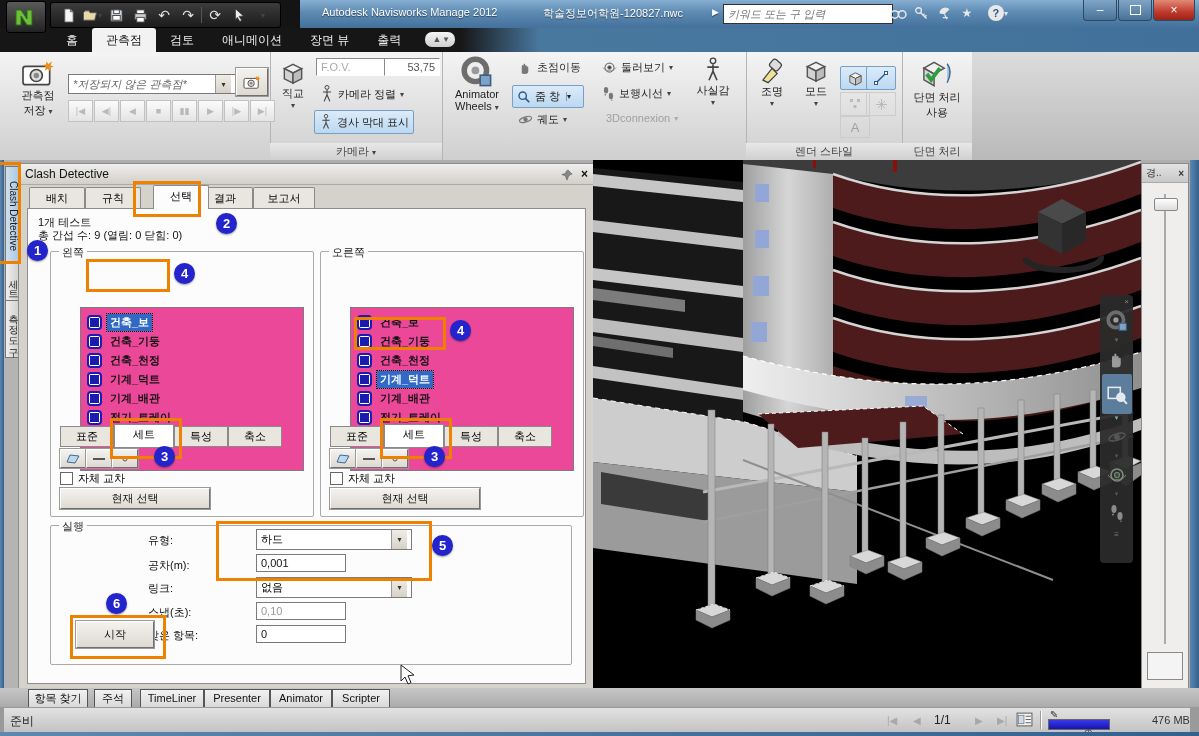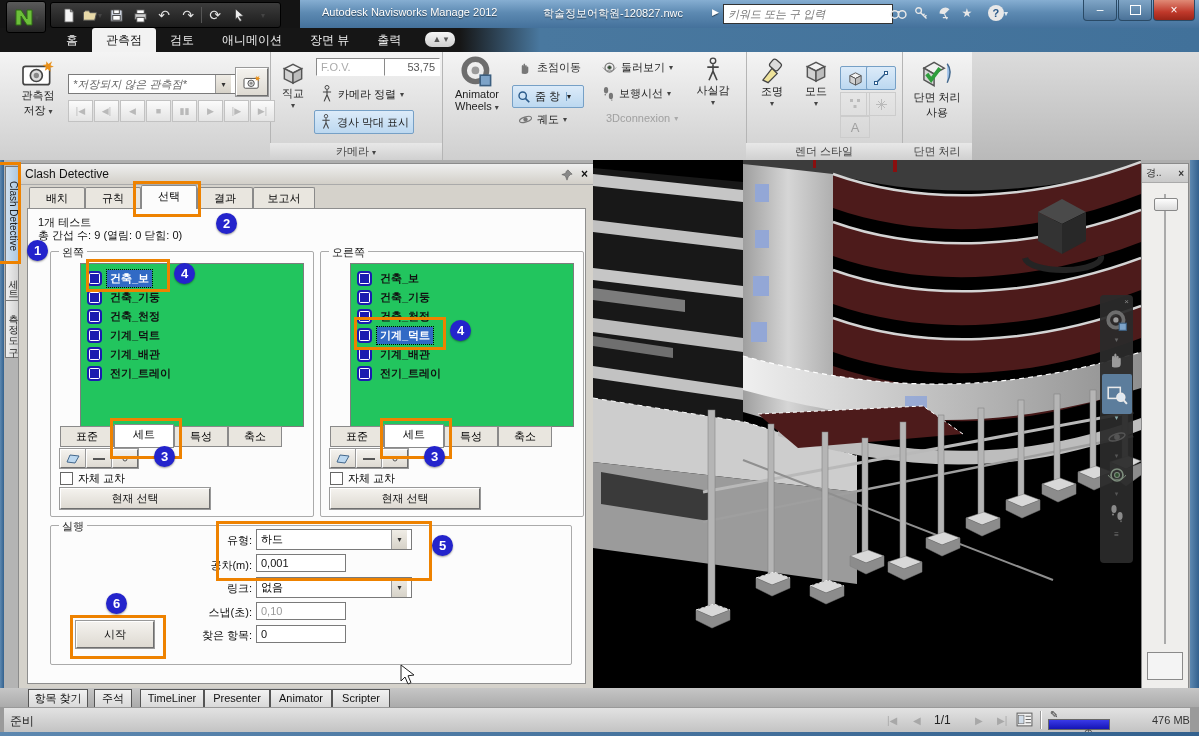--- a/index.html
+++ b/index.html
@@ -57,36 +57,36 @@
   
   .clash{position:absolute;left:18px;top:3px;width:575px;height:525px;background:#d5d2cb;border:1px solid #8b8b8b;font-size:11px;}
   .clash-hd{position:absolute;left:0;top:0;right:0;height:20px;background:linear-gradient(#efefef,#d2cfc8);
     border-bottom:1px solid #aaa;display:flex;align-items:center;padding:0 6px;font-size:12px;color:#111;}
   .ctab{position:absolute;top:23px;height:21px;background:#e9e6df;border:1px solid #8a8a8a;border-bottom:none;
     text-align:center;line-height:21px;font-size:11px;border-radius:2px 2px 0 0;}
   .ctab.active{background:#fcfcfc;height:23px;top:21px;z-index:3;}
   .ccontent{position:absolute;left:8px;top:44px;width:557px;height:474px;background:#fcfcfc;border:1px solid #8e8e8e;}
   .gbox{position:absolute;border:1px solid #aaa;border-radius:2px;}
   .gbox .legend{position:absolute;top:-7px;left:8px;background:#fcfcfc;padding:0 3px;font-size:11px;color:#222;}
-  .lbox{position:absolute;background:#22c55e;border:1px solid #7d7d7d;overflow:hidden;}
+  .lbox{position:absolute;background:#ec4899;border:1px solid #7d7d7d;overflow:hidden;margin-top:44px;}
   .li{position:absolute;left:6px;height:18px;display:flex;align-items:center;gap:5px;font-weight:bold;color:#111;}
   .li-ico{width:11px;height:11px;border:2px solid #1b1bb0;border-radius:4px;background:#fff;position:relative;flex:0 0 auto;}
   .li-ico::after{content:"";position:absolute;inset:1px;background:#1b1bb0;}
   .li .lbl{padding:1px 3px;}
   .li.sel .lbl{background:#316ac5;color:#fff;outline:1px dotted #000;}
   .ltab{position:absolute;height:19px;background:#e9e6df;border:1px solid #8a8a8a;text-align:center;line-height:19px;font-size:11px;}
   .ltab.active{background:#fff;height:22px;margin-top:-2px;z-index:2;}
   .btn3d{background:linear-gradient(#f4f2ee,#dedad2);border:1px solid;border-color:#fff #6f6f6f #6f6f6f #fff;
     box-shadow:0 0 0 1px #999;display:flex;align-items:center;justify-content:center;font-size:11px;color:#111;}
   .cb{width:11px;height:11px;border:1px solid #666;background:#fff;display:inline-block;}
   .combo{position:absolute;background:#fff;border:1px solid #7a7a7a;display:flex;align-items:center;font-size:11px;padding:0 4px;}
   .combo .carr{margin-left:auto;width:15px;align-self:stretch;background:linear-gradient(#f0ede6,#d6d2c8);
     border-left:1px solid #999;display:flex;align-items:center;justify-content:center;font-size:8px;color:#333;}
   .field{position:absolute;background:#fff;border:1px solid #7a7a7a;font-size:11px;padding:0 4px;display:flex;align-items:center;color:#111;}
-  .rowlbl{position:absolute;font-size:11px;color:#111;text-align:right;}
+  .rowlbl{position:absolute;font-size:11px;color:#111;}
   
   .obox{position:absolute;border:3px solid #ee8200;z-index:20;pointer-events:none;}
   .bnum{position:absolute;width:21px;height:21px;border-radius:50%;background:#2424cc;color:#fff;font-weight:bold;
     font-size:13px;text-align:center;line-height:21px;z-index:21;pointer-events:none;box-shadow:0 1px 2px #0006;}
   
   .viewport{position:absolute;left:593px;top:0;width:548px;height:528px;background:#000;}
   .navbar{position:absolute;left:507px;top:135px;width:33px;height:268px;background:rgba(42,42,42,.94);
     border-radius:4px;display:flex;flex-direction:column;align-items:center;color:#9a9a9a;}
   .nbi{width:28px;height:30px;display:flex;align-items:center;justify-content:center;}
   .nbi.selz{background:#5c7d9c;border-radius:2px;width:30px;height:40px;color:#eaeaea;}
@@ -485,21 +485,21 @@
       <div class="clash-hd">
         <span>Clash Detective</span>
         <span style="margin-left:auto"><svg class="ico" width="12" height="12">
               <use href="#sym-pin"></use>
             </svg></span>
         <span style="margin-left:8px;font-weight:bold">×</span>
       </div>
 
       <div class="ctab" style="left:10px;width:54px">배치</div>
       <div class="ctab" style="left:66px;width:54px">규칙</div>
-      <div class="ctab active" style="left:122px;width:54px">선택</div>
+      <div class="ctab active" style="left:134px;width:54px">선택</div>
       <div class="ctab" style="left:178px;width:54px">결과</div>
       <div class="ctab" style="left:234px;width:60px">보고서</div>
       <div class="obox" style="left:114px;top:17px;width:62px;height:30px"></div>
 
       <div class="ccontent">
         <div class="abs" style="left:10px;top:6px;color:#111">1개 테스트</div>
         <div class="abs" style="left:10px;top:19px;color:#111">총 간섭 수: 9 (열림: 0 닫힘: 0)</div>
 
         <div class="gbox" style="left:22px;top:42px;width:262px;height:264px">
           <span class="legend">왼쪽</span>

